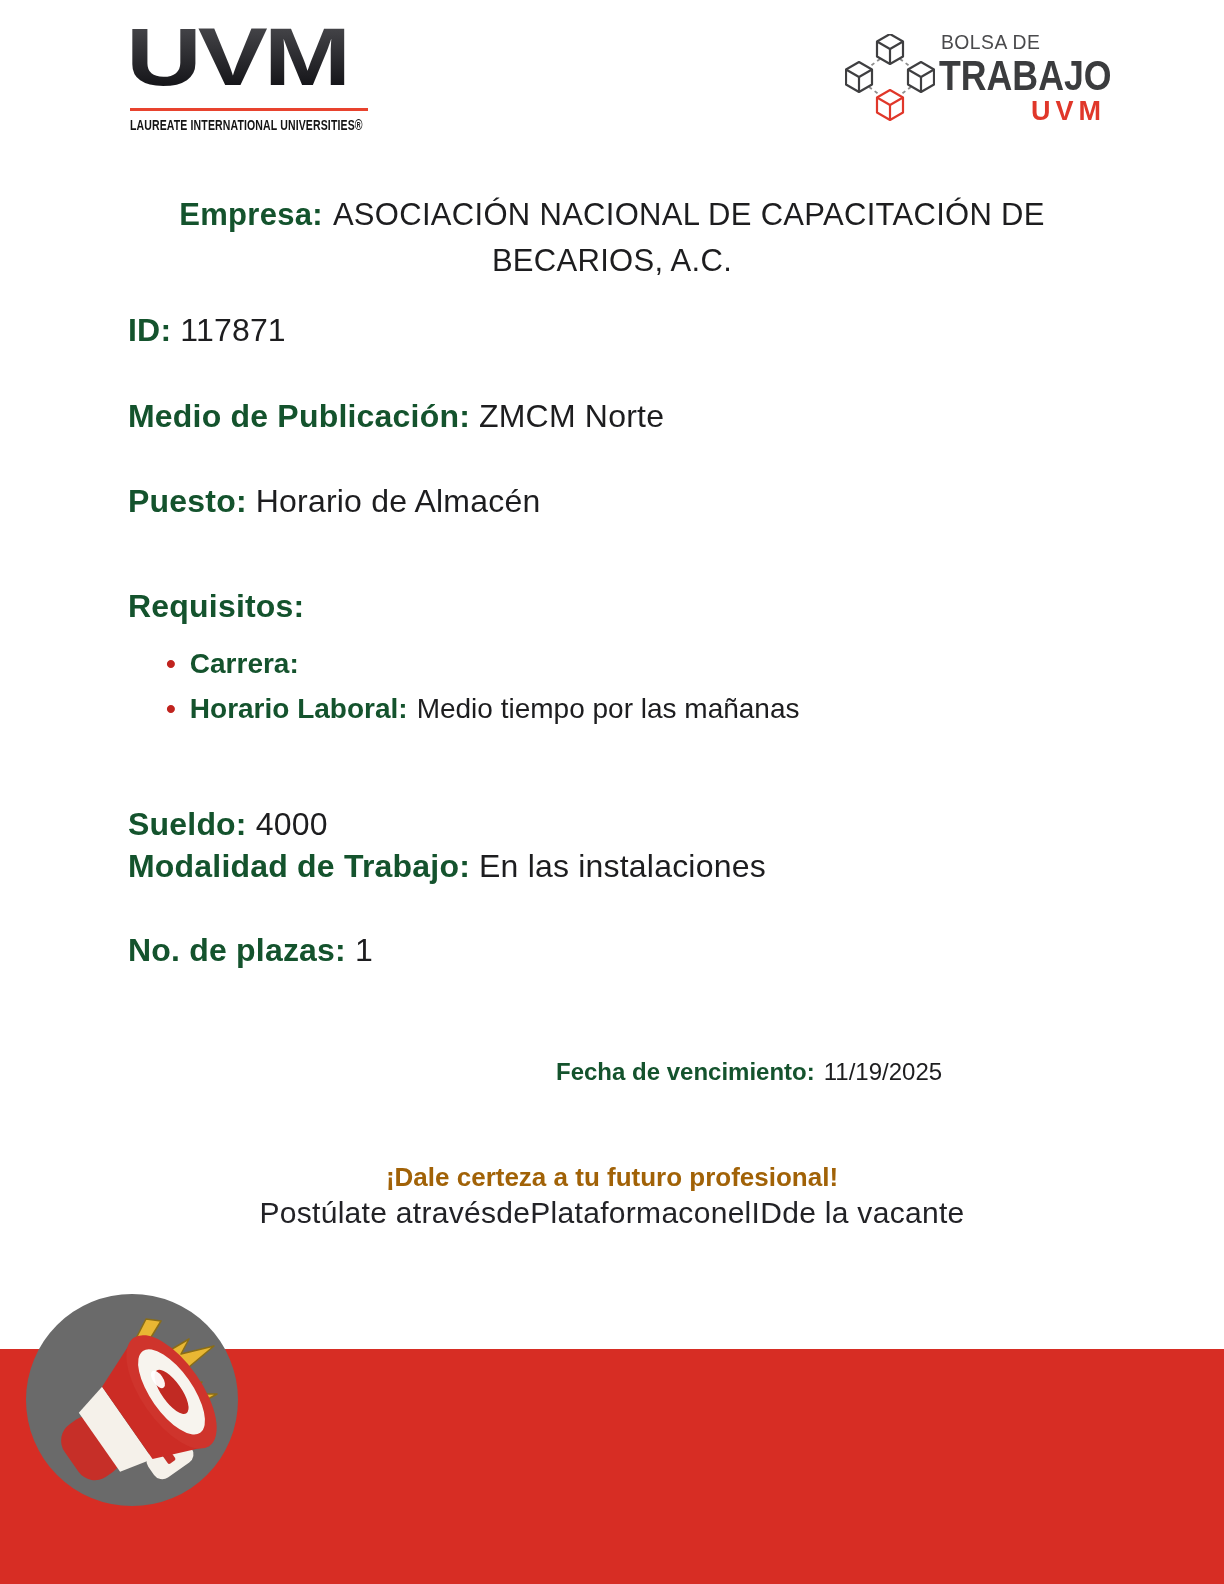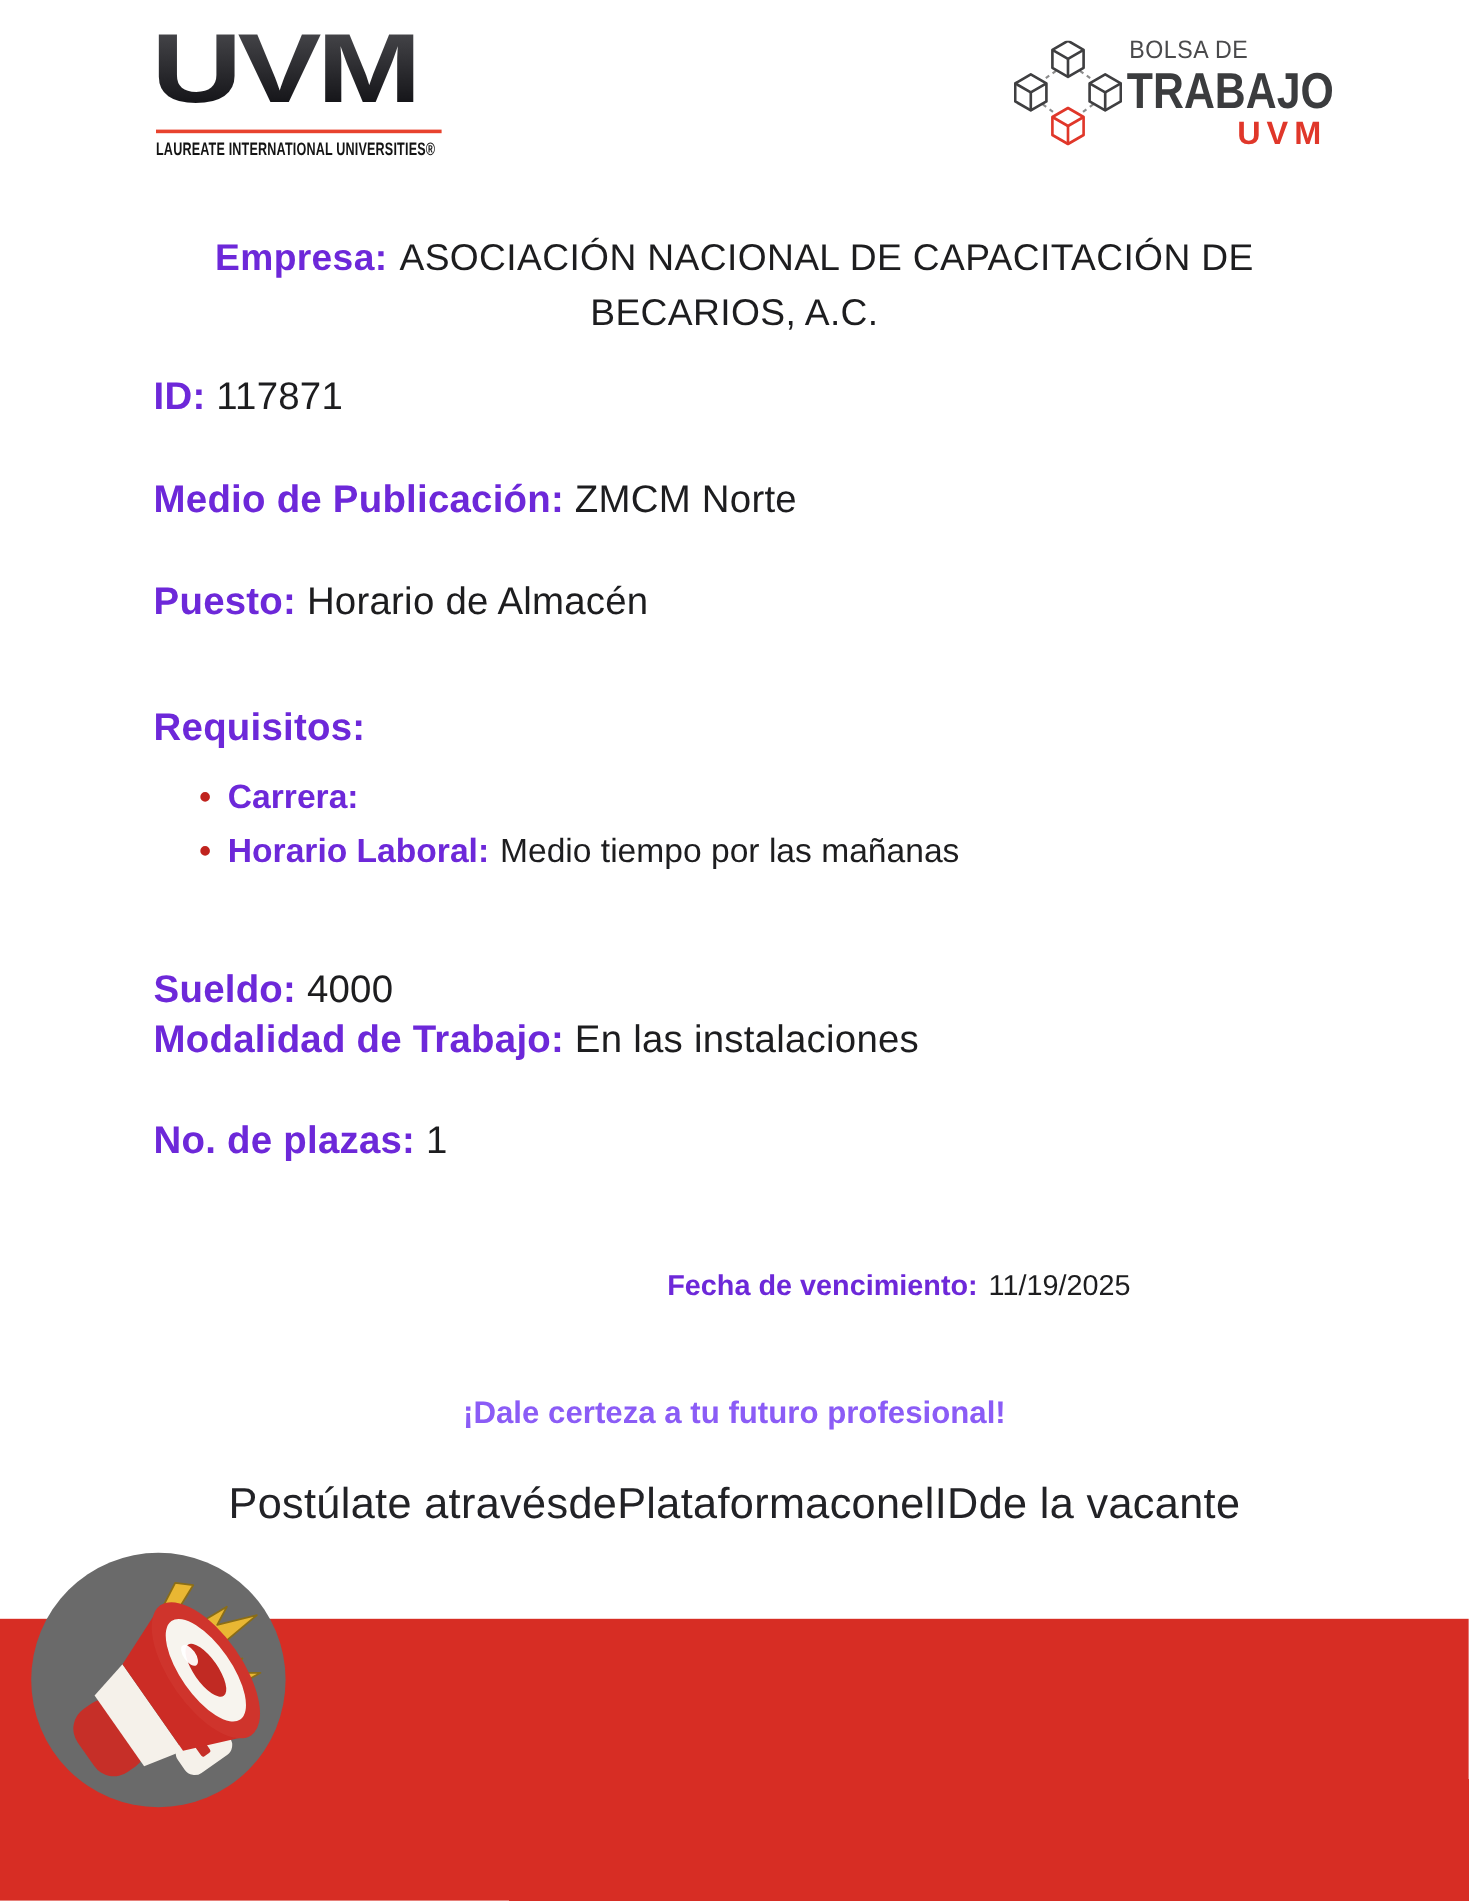--- a/index.html
+++ b/index.html
@@ -1,21 +1,21 @@
 <!DOCTYPE html>
 <html><head>
 <meta charset="utf-8">
 <style>
   html,body{margin:0;padding:0;}
   body{
     width:1224px;height:1584px;position:relative;background:#ffffff;
     font-family:"Liberation Sans", sans-serif;overflow:hidden;
     -webkit-font-smoothing:antialiased;
   }
-  .label{color:#6d28d9;font-weight:700;}
+  .label{color:#14532d;font-weight:700;}
   .value{color:#1d1d1f;margin-left:9px;}
   .row{position:absolute;left:128px;font-size:32px;letter-spacing:.2px;white-space:nowrap;}
   .bullet-row{position:absolute;left:166px;font-size:28px;white-space:nowrap;text-align:center;}
   .bullet-dot{color:#c0231e;font-weight:700;margin-right:14px;}
 
   
   .uvm-logo{position:absolute;left:130px;top:28px;width:242px;height:108px;}
   .uvm-word{
     position:absolute;left:-4px;top:-12px;font-size:105px;font-weight:700;
     letter-spacing:-4px;line-height:1;color:#232327;
@@ -44,23 +44,23 @@
     position:absolute;top:192px;left:152px;width:920px;text-align:center;
     font-size:31px;line-height:46px;letter-spacing:.3px;
   }
   .empresa .value{margin-left:10px;}
 
   
   .fecha{position:absolute;left:556px;top:1058px;font-size:24px;white-space:nowrap;}
 
   
   .cta-title{position:absolute;top:1162px;left:0;width:1224px;text-align:center;
-    font-size:26px;font-weight:700;color:#8b5cf6;}
+    font-size:26px;font-weight:700;color:#a16207;}
   .cta-sub{position:absolute;top:1196px;left:0;width:1224px;text-align:center;
-    font-size:36px;color:#222226;letter-spacing:.3px;margin-top:36px;}
+    font-size:30px;color:#222226;letter-spacing:.3px;}
 
   
   .banner{position:absolute;left:0;top:1349px;width:1224px;height:235px;background:#d72d24;}
   .megaphone-circle{
     position:absolute;left:26px;top:1294px;width:212px;height:212px;border-radius:50%;
     background:#6a6a6a;
   }
   .megaphone-circle svg{position:absolute;left:0;top:0;}
 </style>
 </head>

